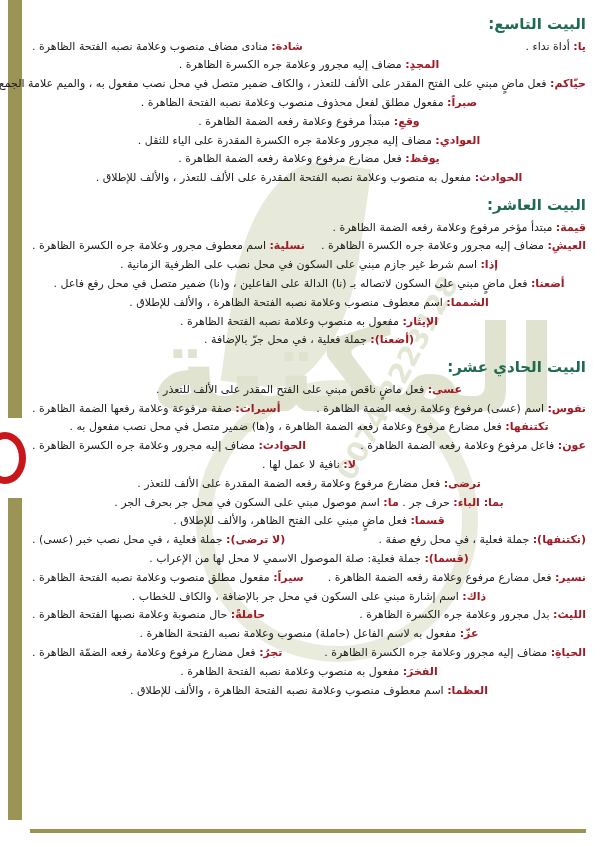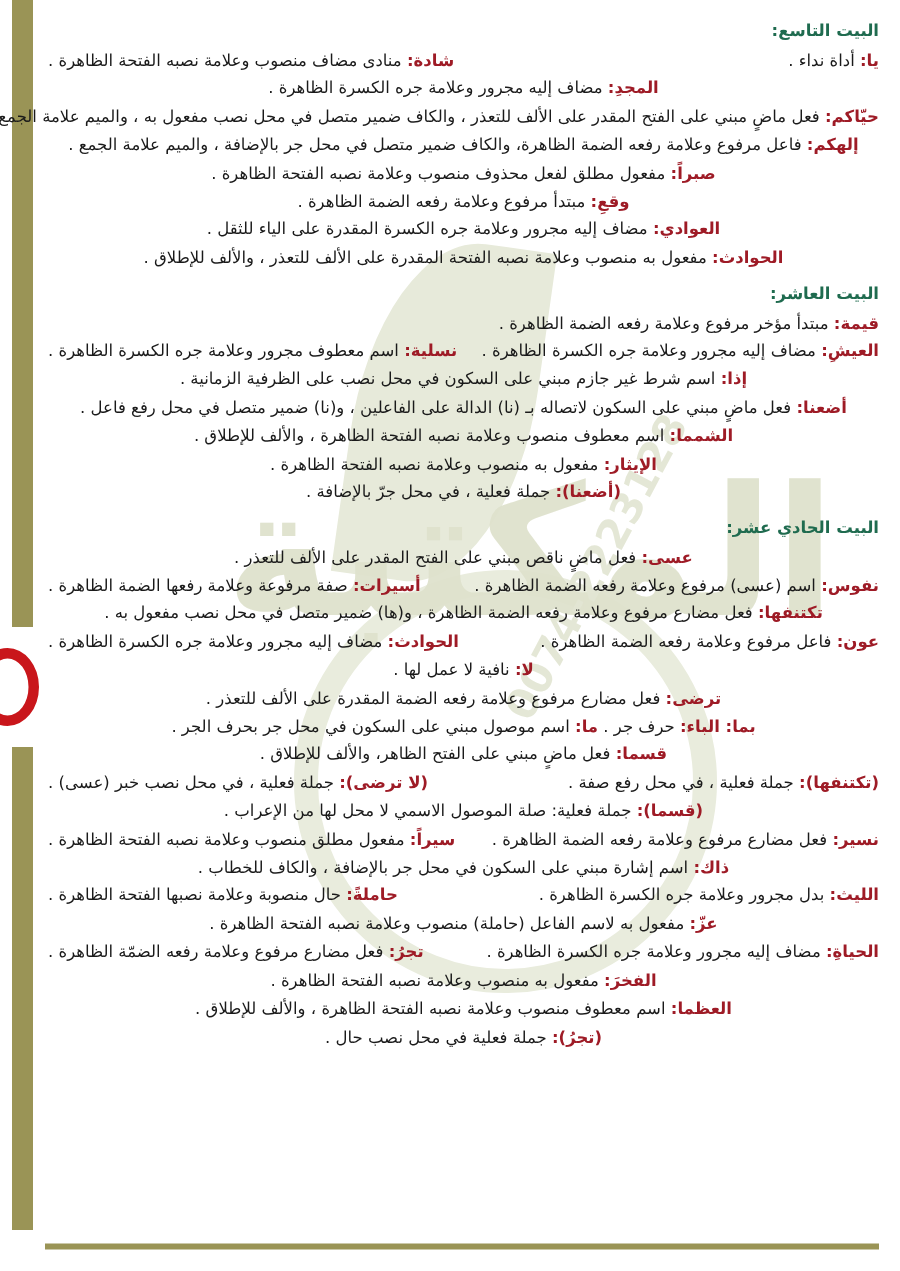--- a/index.html
+++ b/index.html
@@ -107,21 +107,21 @@
     position: absolute;
     z-index: 2;
     top: 6px;
     right: 14px;
     left: 32px;
   }
 
   .section-head {
     color: #1f6b4f;
     font-weight: bold;
-    font-size: 11px;
+    font-size: 15px;
     margin: 7px 0 2px 0;
     text-align: right;
     line-height: 1.5;
   }
 
   .line {
     font-size: 11px;
     color: #1a1a1a;
     line-height: 1.62;
     margin: 0 0 1px 0;
@@ -169,24 +169,24 @@
   <div class="bottom-rule"></div>
 
   <div class="content" id="content">
       <div class="section-head">البيت التاسع:</div>
       <div class="row2">
         <div class="cell right"><span class="kw">يا:</span><span class="txt"> أداة نداء .</span></div>
         <div class="cell left"><span class="kw">شادة:</span><span class="txt"> منادى مضاف منصوب وعلامة نصبه الفتحة الظاهرة .</span></div>
       </div>
       <div class="line"><span class="kw">المجدِ:</span><span class="txt"> مضاف إليه مجرور وعلامة جره الكسرة الظاهرة .</span></div>
       <div class="line"><span class="kw">حيّاكم:</span><span class="txt"> فعل ماضٍ مبني على الفتح المقدر على الألف للتعذر ، والكاف ضمير متصل في محل نصب مفعول به ، والميم علامة الجمع .</span></div>
-      <div class="line"><span class="kw">إلهكم:</span><span class="txt"> فاعل مرفوع وعلامة رفعه الضمة الظاهرة، والكاف ضمير متصل في محل جر بالإضافة ، والميم علامة الجمع .</span></div>
       <div class="line"><span class="kw">صبراً:</span><span class="txt"> مفعول مطلق لفعل محذوف منصوب وعلامة نصبه الفتحة الظاهرة .</span></div>
       <div class="line"><span class="kw">وقعِ:</span><span class="txt"> مبتدأ مرفوع وعلامة رفعه الضمة الظاهرة .</span></div>
       <div class="line"><span class="kw">العوادي:</span><span class="txt"> مضاف إليه مجرور وعلامة جره الكسرة المقدرة على الياء للثقل .</span></div>
+      <div class="line"><span class="kw">يوقظ:</span><span class="txt"> فعل مضارع مرفوع وعلامة رفعه الضمة الظاهرة .</span></div>
       <div class="line"><span class="kw">الحوادث:</span><span class="txt"> مفعول به منصوب وعلامة نصبه الفتحة المقدرة على الألف للتعذر ، والألف للإطلاق .</span></div>
       <div class="section-head">البيت العاشر:</div>
       <div class="row2">
         <div class="cell left"><span class="kw">قيمة:</span><span class="txt"> مبتدأ مؤخر مرفوع وعلامة رفعه الضمة الظاهرة .</span></div>
       </div>
       <div class="row2">
         <div class="cell right"><span class="kw">العيشِ:</span><span class="txt"> مضاف إليه مجرور وعلامة جره الكسرة الظاهرة .</span></div>
         <div class="cell left"><span class="kw">نسلية:</span><span class="txt"> اسم معطوف مجرور وعلامة جره الكسرة الظاهرة .</span></div>
       </div>
       <div class="line"><span class="kw">إذا:</span><span class="txt"> اسم شرط غير جازم مبني على السكون في محل نصب على الظرفية الزمانية .</span></div>
@@ -223,16 +223,15 @@
         <div class="cell right"><span class="kw">الليث:</span><span class="txt"> بدل مجرور وعلامة جره الكسرة الظاهرة .</span></div>
         <div class="cell left"><span class="kw">حاملةً:</span><span class="txt"> حال منصوبة وعلامة نصبها الفتحة الظاهرة .</span></div>
       </div>
       <div class="line"><span class="kw">عزّ:</span><span class="txt"> مفعول به لاسم الفاعل (حاملة) منصوب وعلامة نصبه الفتحة الظاهرة .</span></div>
       <div class="row2">
         <div class="cell right"><span class="kw">الحياةِ:</span><span class="txt"> مضاف إليه مجرور وعلامة جره الكسرة الظاهرة .</span></div>
         <div class="cell left"><span class="kw">تجرُ:</span><span class="txt"> فعل مضارع مرفوع وعلامة رفعه الضمّة الظاهرة .</span></div>
       </div>
       <div class="line"><span class="kw">الفخرَ:</span><span class="txt"> مفعول به منصوب وعلامة نصبه الفتحة الظاهرة .</span></div>
       <div class="line"><span class="kw">العظما:</span><span class="txt"> اسم معطوف منصوب وعلامة نصبه الفتحة الظاهرة ، والألف للإطلاق .</span></div>
-      <div class="line center"><span class="kw">(تجرُ):</span><span class="txt"> جملة فعلية في محل نصب حال .</span></div>
     </div>
 
 </div>
 
 </body></html>

